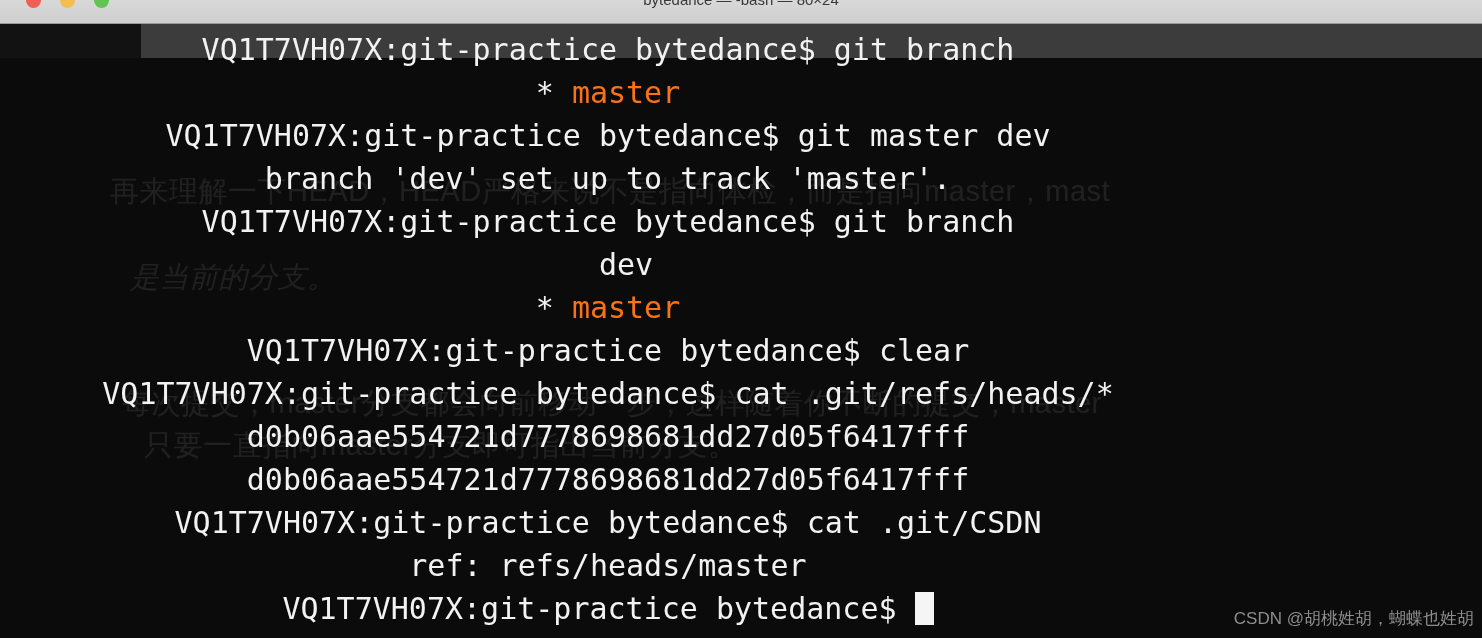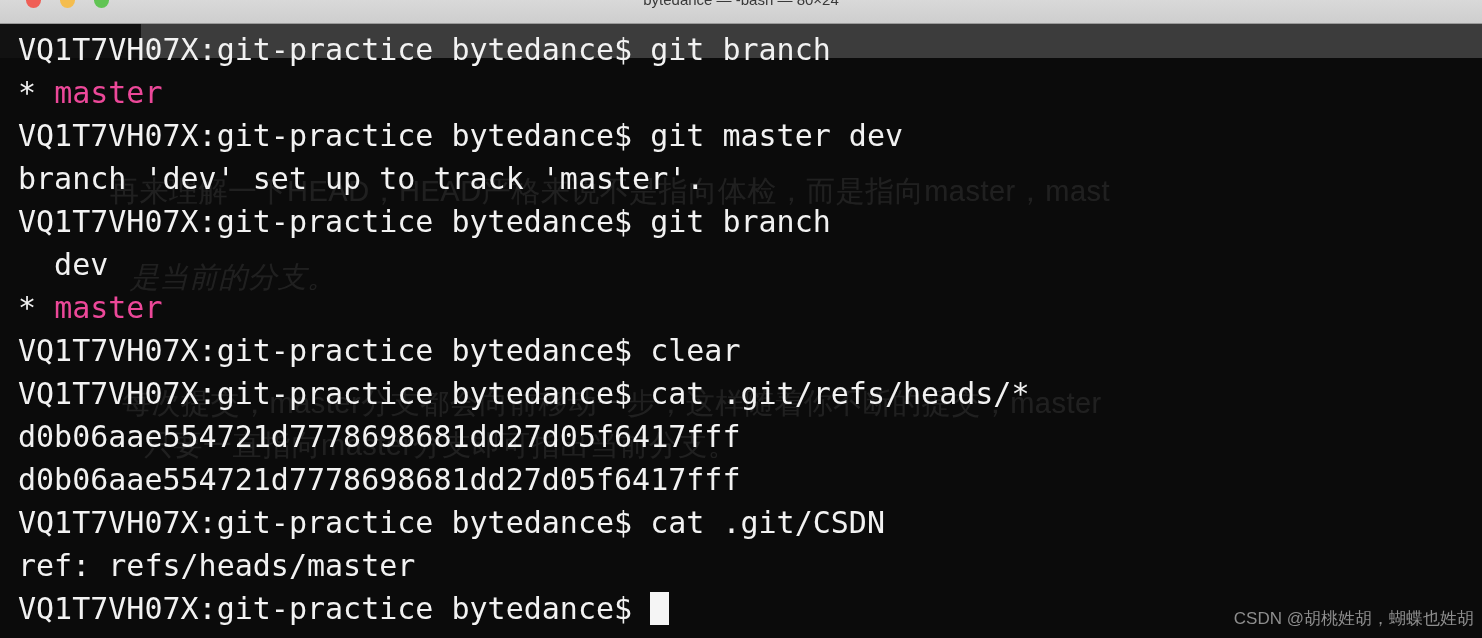--- a/index.html
+++ b/index.html
@@ -108,32 +108,33 @@
     background: #121212;
   }
 
   .lines {
     position: absolute;
     left: 0;
     top: 0;
     width: 1198px;
     padding: 4px 0 0 18px;
     box-sizing: border-box;
+    text-align: center;
   }
   .line {
     height: 43px;
     line-height: 43px;
     font-size: 30px;
     letter-spacing: 0px;
     color: #f2f2f2;
     white-space: pre;
     position: relative;
     z-index: 2;
   }
-  .tok-green  { color: #ec4899; }
+  .tok-green  { color: #f97316; }
 
   .cursor {
     display: inline-block;
     width: 19px;
     height: 33px;
     background: #f5f5f5;
     vertical-align: -6px;
   }
 
   

